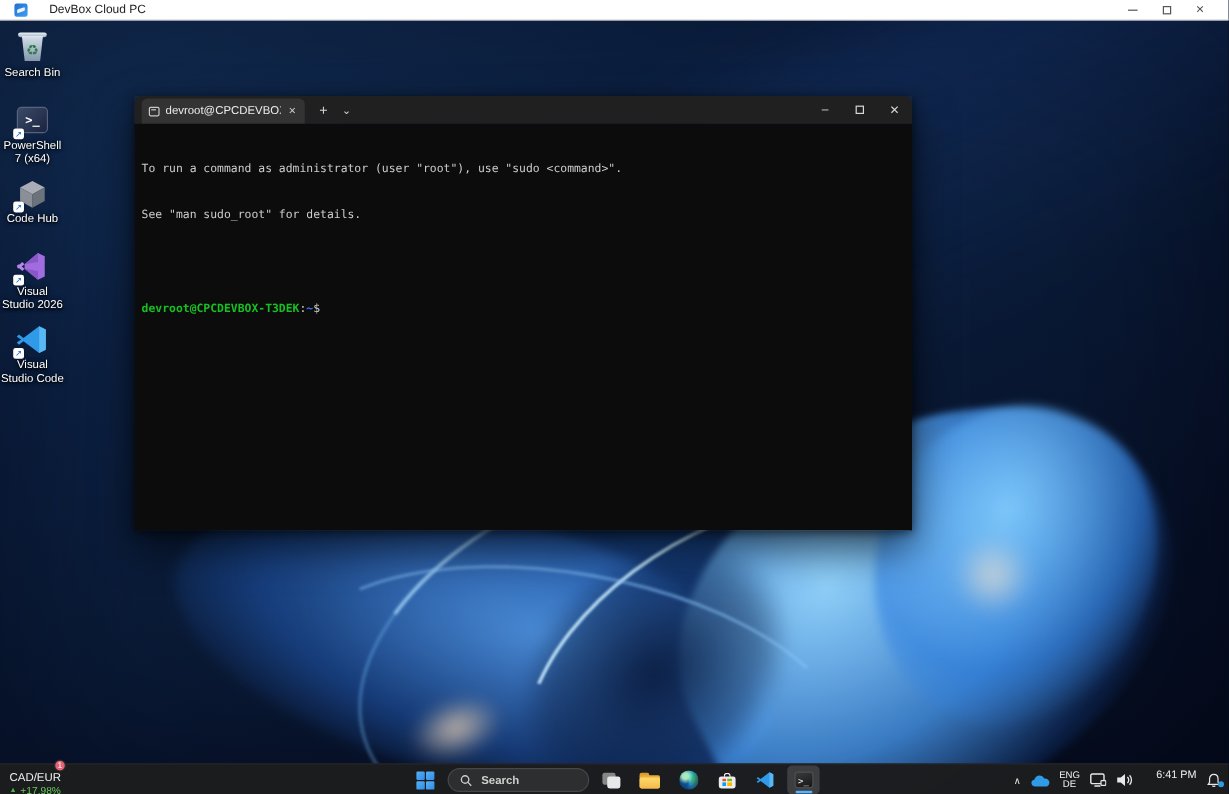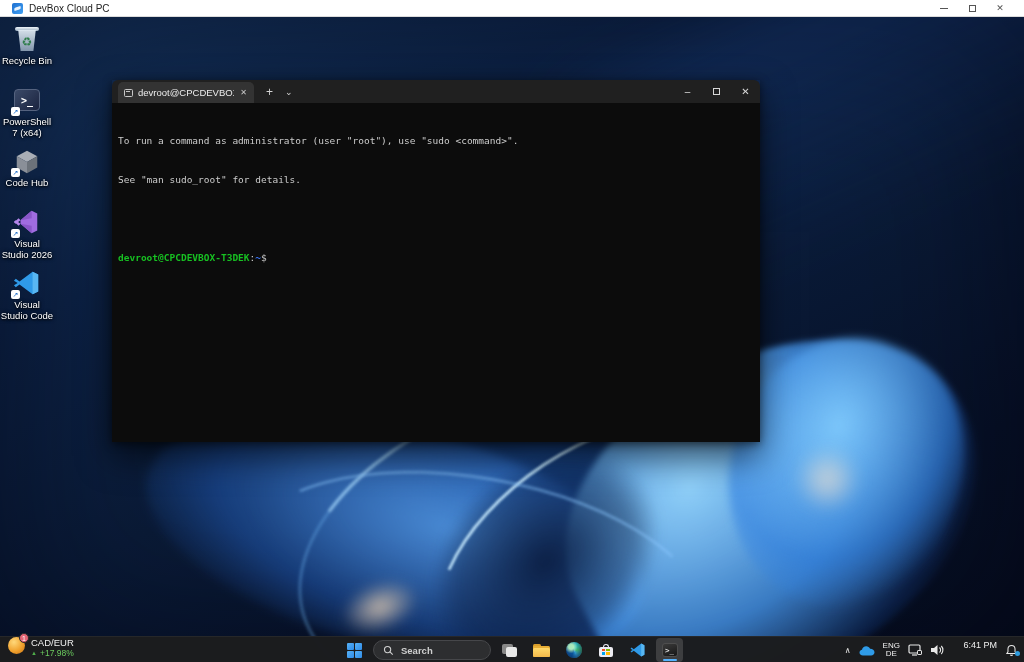--- a/index.html
+++ b/index.html
@@ -37,21 +37,21 @@
   .wp-a3 { left:240px; top:460px; width:470px; height:220px; border:2px solid transparent;
            border-top-color:rgba(140,200,255,.7); border-radius:50%; transform:rotate(10deg); filter:blur(1.5px); }
   .wp-w1 { left:340px; top:565px; width:80px; height:50px; transform:rotate(-20deg);
            background:radial-gradient(closest-side, rgba(235,210,180,.8), transparent); filter:blur(6px); }
   .wp-w2 { left:795px; top:430px; width:65px; height:65px;
            background:radial-gradient(closest-side, rgba(245,225,205,.7), transparent); filter:blur(8px); }
 
   
   .connection-bar { position:absolute; left:0; top:0; width:1024px; height:17px; background:#ffffff;
     border-bottom:1px solid #dcdcdc; display:flex; align-items:center; justify-content:space-between; z-index:40; }
-  .cb-left { display:flex; align-items:center; gap:6px; padding-left:12px; }
+  .cb-left { display:flex; align-items:center; gap:18px; padding-left:12px; }
   .cb-icon { width:11px; height:11px; border-radius:2px; background:linear-gradient(135deg,#1e6fd0,#41a0f2); position:relative; }
   .cb-icon::after { content:""; position:absolute; left:2px; top:4px; width:7px; height:3px;
     background:rgba(255,255,255,.9); border-radius:2px 0 2px 0; transform:rotate(-18deg); }
   .cb-title { font-size:10px; color:#222; }
   .cb-controls { display:flex; align-items:center; padding-right:10px; }
   .cb-btn { width:28px; height:17px; display:flex; align-items:center; justify-content:center; color:#555; cursor:default; }
   .cb-btn .bar { width:8px; height:0; border-top:1px solid #555; display:block; }
   .cb-btn .box { width:7px; height:7px; border:1px solid #555; display:block; }
   .cb-x { font-size:9px; line-height:9px; }
 
@@ -101,21 +101,21 @@
      font-family:"DejaVu Sans Mono", monospace; font-size:9.5px; line-height:13px; color:#cccccc;
      white-space:pre; overflow:hidden; }
   .p-user { color:#17c022; font-weight:bold; }
   .p-sep { color:#cccccc; }
   .p-path { color:#3b78ff; font-weight:bold; }
   .p-dollar { color:#cccccc; }
 
   
   .taskbar { position:absolute; left:0; bottom:0; width:1024px; height:26px; background:rgba(27,28,30,.99);
      border-top:1px solid rgba(255,255,255,.05); z-index:50; }
-  .tb-widget { position:absolute; left:8px; top:0; height:26px; display:flex; align-items:flex-start; gap:6px; cursor:default; }
+  .tb-widget { position:absolute; left:8px; top:0; height:26px; display:flex; align-items:flex-end; gap:6px; cursor:default;flex-direction:column; }
   .tb-widget-icon { width:17px; height:17px; border-radius:50%;
      background:radial-gradient(circle at 35% 30%, #ffd87a, #f0a22e 55%, #c86f12); position:relative; }
   .tb-widget-badge { position:absolute; right:-4px; top:-4px; min-width:10px; height:10px; border-radius:5px;
      background:#e46476; color:#fff; font-size:7px; line-height:10px; text-align:center; padding:0 2px;
      border:1px solid #2a2a2a; }
   .tb-widget-text { display:flex; flex-direction:column; justify-content:center; }
   .tb-widget-pair { font-size:9.5px; color:#f0f0f0; line-height:11px; }
   .tb-widget-change { font-size:8.5px; color:#6ccb5f; line-height:10px; display:flex; align-items:center; gap:3px; }
   .tb-widget-arrow { font-size:6px; color:#4fae4a; }
 
@@ -203,21 +203,21 @@
   <div class="desktop-icons">
 
     <div class="dicon">
       <div class="dicon-img">
         <span class="ico-bin">
           <span class="bin-lid"></span>
             <span class="bin-body"></span>
           <span class="bin-glyph">♻</span>
         </span>
       </div>
-      <div class="dicon-label">Recycle Bin</div>
+      <div class="dicon-label">Search Bin</div>
     </div>
 
 
     <div class="dicon">
       <div class="dicon-img">
         <span class="ico-ps">&gt;_</span>
         <span class="shortcut-badge">↗</span>
       </div>
       <div class="dicon-label">PowerShell 7 (x64)</div>
     </div>

